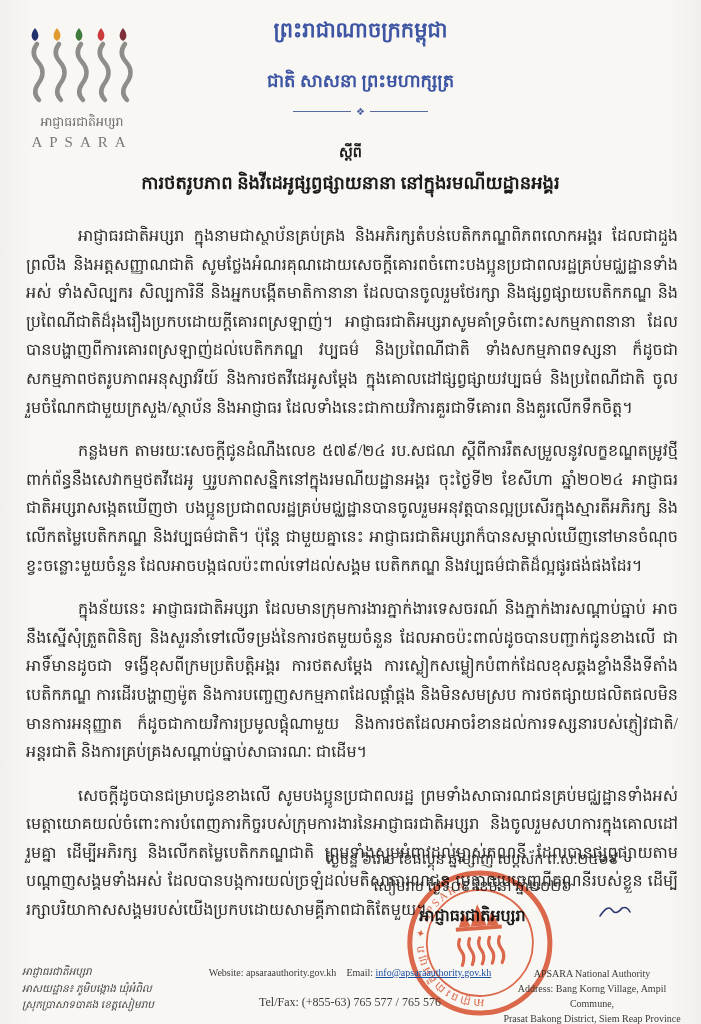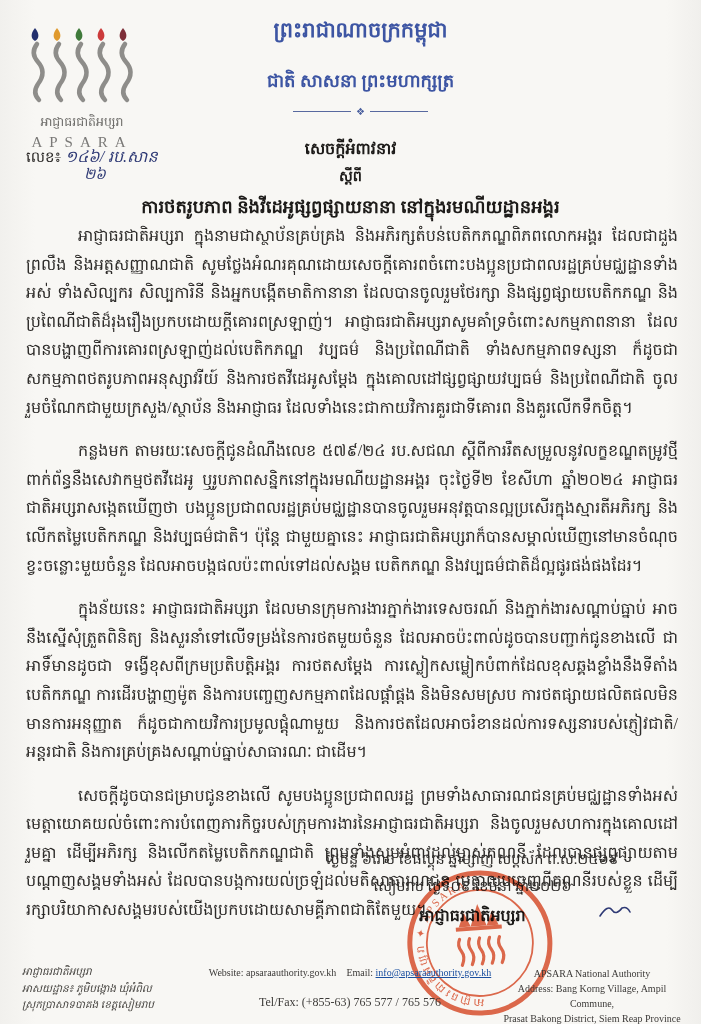--- a/index.html
+++ b/index.html
@@ -73,29 +73,22 @@
   </div>
 
   <div class="kingdom">
     <div class="l1">ព្រះរាជាណាចក្រកម្ពុជា</div>
     <div class="l2">ជាតិ សាសនា ព្រះមហាក្សត្រ</div>
     <div class="divider">
         <span>❖</span>
       </div>
   </div>
 
-  <div class="ref">
-    <span class="label">លេខ៖</span>
-    <span class="hand">១៤៦/</span>
-    <span class="hand">រប.សាន</span>
-    <span class="denom">២៦</span>
-  </div>
 
   <div class="titleblock">
-    <div class="t1">សេចក្តីអំពាវនាវ</div>
     <div class="t2">ស្តីពី</div>
     <div class="t3">ការថតរូបភាព និងវីដេអូផ្សព្វផ្សាយនានា នៅក្នុងរមណីយដ្ឋានអង្គរ</div>
   </div>
 
   <div class="body">
     <p>អាជ្ញាធរជាតិអប្សរា ក្នុងនាមជាស្ថាប័នគ្រប់គ្រង និងអភិរក្សតំបន់បេតិកភណ្ឌពិភពលោកអង្គរ ដែលជាដួងព្រលឹង និងអត្តសញ្ញាណជាតិ សូមថ្លែងអំណរគុណដោយសេចក្ដីគោរពចំពោះបងប្អូនប្រជាពលរដ្ឋគ្រប់មជ្ឈដ្ឋានទាំងអស់ ទាំងសិល្បករ សិល្បការិនី និងអ្នកបង្កើតមាតិកានានា ដែលបានចូលរួមថែរក្សា និងផ្សព្វផ្សាយបេតិកភណ្ឌ និងប្រពៃណីជាតិដ៏រុងរឿងប្រកបដោយក្ដីគោរពស្រឡាញ់។ អាជ្ញាធរជាតិអប្សរាសូមគាំទ្រចំពោះសកម្មភាពនានា ដែលបានបង្ហាញពីការគោរពស្រឡាញ់ដល់បេតិកភណ្ឌ វប្បធម៌ និងប្រពៃណីជាតិ ទាំងសកម្មភាពទស្សនា ក៏ដូចជាសកម្មភាពថតរូបភាពអនុស្សាវរីយ៍ និងការថតវីដេអូសម្ដែង ក្នុងគោលដៅផ្សព្វផ្សាយវប្បធម៌ និងប្រពៃណីជាតិ ចូលរួមចំណែកជាមួយក្រសួង/ស្ថាប័ន និងអាជ្ញាធរ ដែលទាំងនេះជាកាយវិការគួរជាទីគោរព និងគួរលើកទឹកចិត្ត។</p>
     <p>កន្លងមក តាមរយៈសេចក្ដីជូនដំណឹងលេខ ៥៧៩/២៤ រប.សជណ ស្ដីពីការរឹតសម្រួលនូវលក្ខខណ្ឌតម្រូវថ្មី ពាក់ព័ន្ធនឹងសេវាកម្មថតវីដេអូ ឬរូបភាពសន្និកនៅក្នុងរមណីយដ្ឋានអង្គរ ចុះថ្ងៃទី២ ខែសីហា ឆ្នាំ២០២៤ អាជ្ញាធរជាតិអប្សរាសង្កេតឃើញថា បងប្អូនប្រជាពលរដ្ឋគ្រប់មជ្ឈដ្ឋានបានចូលរួមអនុវត្តបានល្អប្រសើរក្នុងស្មារតីអភិរក្ស និងលើកតម្លៃបេតិកភណ្ឌ និងវប្បធម៌ជាតិ។ ប៉ុន្តែ ជាមួយគ្នានេះ អាជ្ញាធរជាតិអប្សរាក៏បានសម្គាល់ឃើញនៅមានចំណុចខ្វះចន្លោះមួយចំនួន ដែលអាចបង្កផលប៉ះពាល់ទៅដល់សង្គម បេតិកភណ្ឌ និងវប្បធម៌ជាតិដ៏ល្អផូរផង់ផងដែរ។</p>
     <p>ក្នុងន័យនេះ អាជ្ញាធរជាតិអប្សរា ដែលមានក្រុមការងារភ្នាក់ងារទេសចរណ៍ និងភ្នាក់ងារសណ្ដាប់ធ្នាប់ អាចនឹងស្នើសុំត្រួតពិនិត្យ និងសួរនាំទៅលើទម្រង់នៃការថតមួយចំនួន ដែលអាចប៉ះពាល់ដូចបានបញ្ជាក់ជូនខាងលើ ជាអាទិ៍មានដូចជា ទង្វើខុសពីក្រមប្រតិបត្តិអង្គរ ការថតសម្ដែង ការស្លៀកសម្លៀកបំពាក់ដែលខុសឆ្គងខ្លាំងនឹងទីតាំងបេតិកភណ្ឌ ការដើរបង្ហាញម៉ូត និងការបញ្ចេញសកម្មភាពដែលផ្ដាំផ្ដង និងមិនសមស្រប ការថតផ្សាយផលិតផលមិនមានការអនុញ្ញាត ក៏ដូចជាកាយវិការប្រមូលផ្ដុំណាមួយ និងការថតដែលអាចរំខានដល់ការទស្សនារបស់ភ្ញៀវជាតិ/អន្តរជាតិ និងការគ្រប់គ្រងសណ្ដាប់ធ្នាប់សាធារណៈ ជាដើម។</p>
     <p>សេចក្ដីដូចបានជម្រាបជូនខាងលើ សូមបងប្អូនប្រជាពលរដ្ឋ ព្រមទាំងសាធារណជនគ្រប់មជ្ឈដ្ឋានទាំងអស់មេត្តាយោគយល់ចំពោះការបំពេញភារកិច្ចរបស់ក្រុមការងារនៃអាជ្ញាធរជាតិអប្សរា និងចូលរួមសហការក្នុងគោលដៅរួមគ្នា ដើម្បីអភិរក្ស និងលើកតម្លៃបេតិកភណ្ឌជាតិ ព្រមទាំងសូមអំពាវដល់ម្ចាស់គណនី ដែលបានផ្សព្វផ្សាយតាមបណ្ដាញសង្គមទាំងអស់ ដែលបានបង្កការយល់ច្រឡំដល់មតិសាធារណជន មេត្តាលុបចេញពីគណនីរបស់ខ្លួន ដើម្បីរក្សាបរិយាកាសសង្គមរបស់យើងប្រកបដោយសាមគ្គីភាពជាតិតែមួយ។</p>
   </div>

